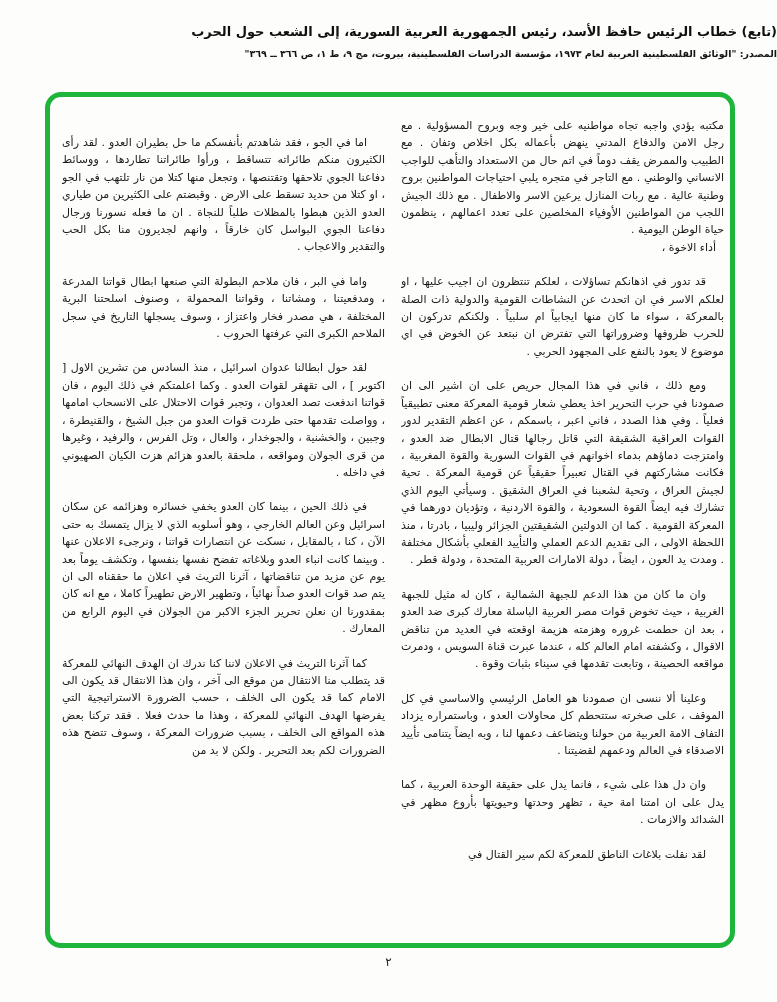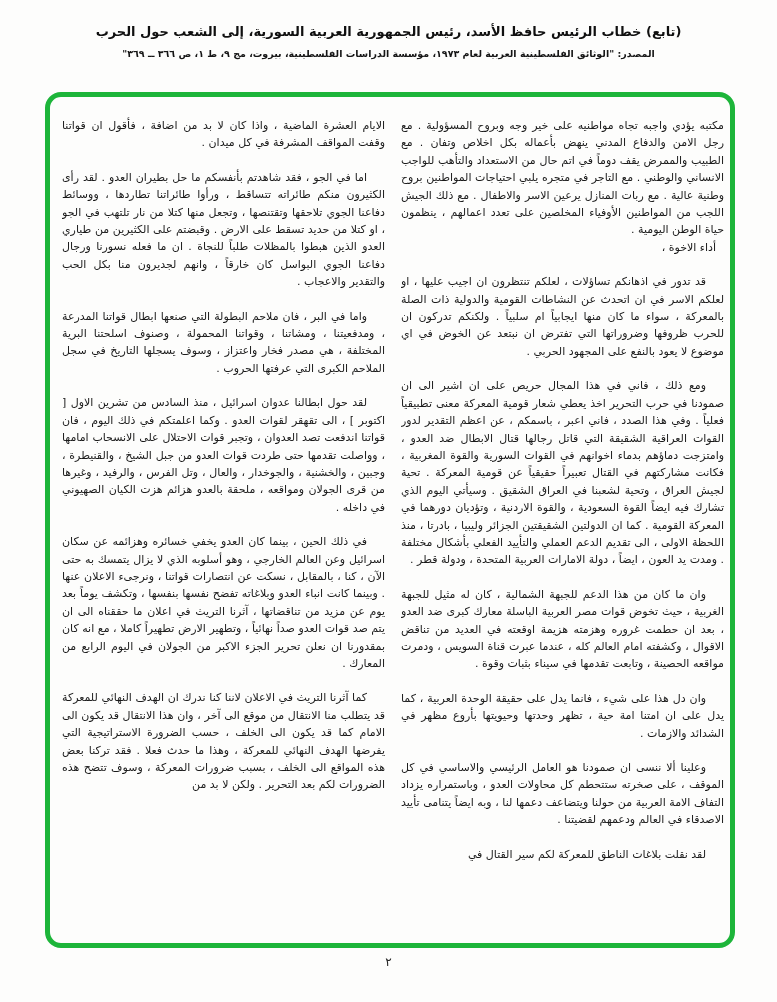--- a/index.html
+++ b/index.html
@@ -8,21 +8,20 @@
     position: relative;
     width: 777px; height: 1002px;
     background: #fdfdfc;
     font-family: "DejaVu Sans", sans-serif;
     color: #141414;
     overflow: hidden;
   }
   .header {
     position: absolute;
     top: 24px; left: 0; right: 0;
-    text-align: center;
     direction: rtl;
   }
   .doc-title {
     font-size: 13px;
     font-weight: bold;
     letter-spacing: 0;
     color: #101010;
   }
   .doc-source {
     margin-top: 9px;
@@ -81,26 +80,25 @@
 
 <div class="frame"></div>
 
 <div class="columns">
   <div class="col">
     <p>مكتبه يؤدي واجبه تجاه مواطنيه على خير وجه وبروح المسؤولية . مع رجل الامن والدفاع المدني ينهض بأعماله بكل اخلاص وتفان . مع الطبيب والممرض يقف دوماً في اتم حال من الاستعداد والتأهب للواجب الانساني والوطني . مع التاجر في متجره يلبي احتياجات المواطنين بروح وطنية عالية . مع ربات المنازل يرعين الاسر والاطفال . مع ذلك الجيش اللجب من المواطنين الأوفياء المخلصين على تعدد اعمالهم ، ينظمون حياة الوطن اليومية .</p>
     <p class="salutation">أداء الاخوة ،</p>
     <p class="indent">قد تدور في اذهانكم تساؤلات ، لعلكم تنتظرون ان اجيب عليها ، او لعلكم الاسر في ان اتحدث عن النشاطات القومية والدولية ذات الصلة بالمعركة ، سواء ما كان منها ايجابياً ام سلبياً . ولكنكم تدركون ان للحرب ظروفها وضروراتها التي تفترض ان نبتعد عن الخوض في اي موضوع لا يعود بالنفع على المجهود الحربي .</p>
     <p class="indent">ومع ذلك ، فاني في هذا المجال حريص على ان اشير الى ان صمودنا في حرب التحرير اخذ يعطي شعار قومية المعركة معنى تطبيقياً فعلياً . وفي هذا الصدد ، فاني اعبر ، باسمكم ، عن اعظم التقدير لدور القوات العراقية الشقيقة التي قاتل رجالها قتال الابطال ضد العدو ، وامتزجت دماؤهم بدماء اخوانهم في القوات السورية والقوة المغربية ، فكانت مشاركتهم في القتال تعبيراً حقيقياً عن قومية المعركة . تحية لجيش العراق ، وتحية لشعبنا في العراق الشقيق . وسيأتي اليوم الذي تشارك فيه ايضاً القوة السعودية ، والقوة الاردنية ، وتؤديان دورهما في المعركة القومية . كما ان الدولتين الشقيقتين الجزائر وليبيا ، بادرتا ، منذ اللحظة الاولى ، الى تقديم الدعم العملي والتأييد الفعلي بأشكال مختلفة . ومدت يد العون ، ايضاً ، دولة الامارات العربية المتحدة ، ودولة قطر .</p>
     <p class="indent">وان ما كان من هذا الدعم للجبهة الشمالية ، كان له مثيل للجبهة الغربية ، حيث تخوض قوات مصر العربية الباسلة معارك كبرى ضد العدو ، بعد ان حطمت غروره وهزمته هزيمة اوقعته في العديد من تناقض الاقوال ، وكشفته امام العالم كله ، عندما عبرت قناة السويس ، ودمرت مواقعه الحصينة ، وتابعت تقدمها في سيناء بثبات وقوة .</p>
+    <p class="indent">وعلينا ألا ننسى ان صمودنا هو العامل الرئيسي والاساسي في كل الموقف ، على صخرته ستتحطم كل محاولات العدو ، وباستمراره يزداد التفاف الامة العربية من حولنا ويتضاعف دعمها لنا ، وبه ايضاً يتنامى تأييد الاصدقاء في العالم ودعمهم لقضيتنا .</p>
     <p class="indent">وان دل هذا على شيء ، فانما يدل على حقيقة الوحدة العربية ، كما يدل على ان امتنا امة حية ، تظهر وحدتها وحيويتها بأروع مظهر في الشدائد والازمات .</p>
-    <p class="indent">وعلينا ألا ننسى ان صمودنا هو العامل الرئيسي والاساسي في كل الموقف ، على صخرته ستتحطم كل محاولات العدو ، وباستمراره يزداد التفاف الامة العربية من حولنا ويتضاعف دعمها لنا ، وبه ايضاً يتنامى تأييد الاصدقاء في العالم ودعمهم لقضيتنا .</p>
     <p class="indent">لقد نقلت بلاغات الناطق للمعركة لكم سير القتال في</p>
   </div>
   <div class="col">
-    <p>الايام العشرة الماضية ، واذا كان لا بد من اضافة ، فأقول ان قواتنا وقفت المواقف المشرفة في كل ميدان .</p>
     <p class="indent">اما في الجو ، فقد شاهدتم بأنفسكم ما حل بطيران العدو . لقد رأى الكثيرون منكم طائراته تتساقط ، ورأوا طائراتنا تطاردها ، ووسائط دفاعنا الجوي تلاحقها وتقتنصها ، وتجعل منها كتلا من نار تلتهب في الجو ، او كتلا من حديد تسقط على الارض . وقبضتم على الكثيرين من طياري العدو الذين هبطوا بالمظلات طلباً للنجاة . ان ما فعله نسورنا ورجال دفاعنا الجوي البواسل كان خارقاً ، وانهم لجديرون منا بكل الحب والتقدير والاعجاب .</p>
     <p class="indent">واما في البر ، فان ملاحم البطولة التي صنعها ابطال قواتنا المدرعة ، ومدفعيتنا ، ومشاتنا ، وقواتنا المحمولة ، وصنوف اسلحتنا البرية المختلفة ، هي مصدر فخار واعتزاز ، وسوف يسجلها التاريخ في سجل الملاحم الكبرى التي عرفتها الحروب .</p>
     <p class="indent">لقد حول ابطالنا عدوان اسرائيل ، منذ السادس من تشرين الاول [ اكتوبر ] ، الى تقهقر لقوات العدو . وكما اعلمتكم في ذلك اليوم ، فان قواتنا اندفعت تصد العدوان ، وتجبر قوات الاحتلال على الانسحاب امامها ، وواصلت تقدمها حتى طردت قوات العدو من جبل الشيخ ، والقنيطرة ، وجبين ، والخشنية ، والجوخدار ، والعال ، وتل الفرس ، والرفيد ، وغيرها من قرى الجولان ومواقعه ، ملحقة بالعدو هزائم هزت الكيان الصهيوني في داخله .</p>
     <p class="indent">في ذلك الحين ، بينما كان العدو يخفي خسائره وهزائمه عن سكان اسرائيل وعن العالم الخارجي ، وهو أسلوبه الذي لا يزال يتمسك به حتى الآن ، كنا ، بالمقابل ، نسكت عن انتصارات قواتنا ، ونرجىء الاعلان عنها . وبينما كانت انباء العدو وبلاغاته تفضح نفسها بنفسها ، وتكشف يوماً بعد يوم عن مزيد من تناقضاتها ، آثرنا التريث في اعلان ما حققناه الى ان يتم صد قوات العدو صداً نهائياً ، وتطهير الارض تطهيراً كاملا ، مع انه كان بمقدورنا ان نعلن تحرير الجزء الاكبر من الجولان في اليوم الرابع من المعارك .</p>
     <p class="indent">كما آثرنا التريث في الاعلان لاننا كنا ندرك ان الهدف النهائي للمعركة قد يتطلب منا الانتقال من موقع الى آخر ، وان هذا الانتقال قد يكون الى الامام كما قد يكون الى الخلف ، حسب الضرورة الاستراتيجية التي يفرضها الهدف النهائي للمعركة ، وهذا ما حدث فعلا . فقد تركنا بعض هذه المواقع الى الخلف ، بسبب ضرورات المعركة ، وسوف تتضح هذه الضرورات لكم بعد التحرير . ولكن لا بد من</p>
   </div>
 </div>
 
 <div class="page-number">٢</div>
 

